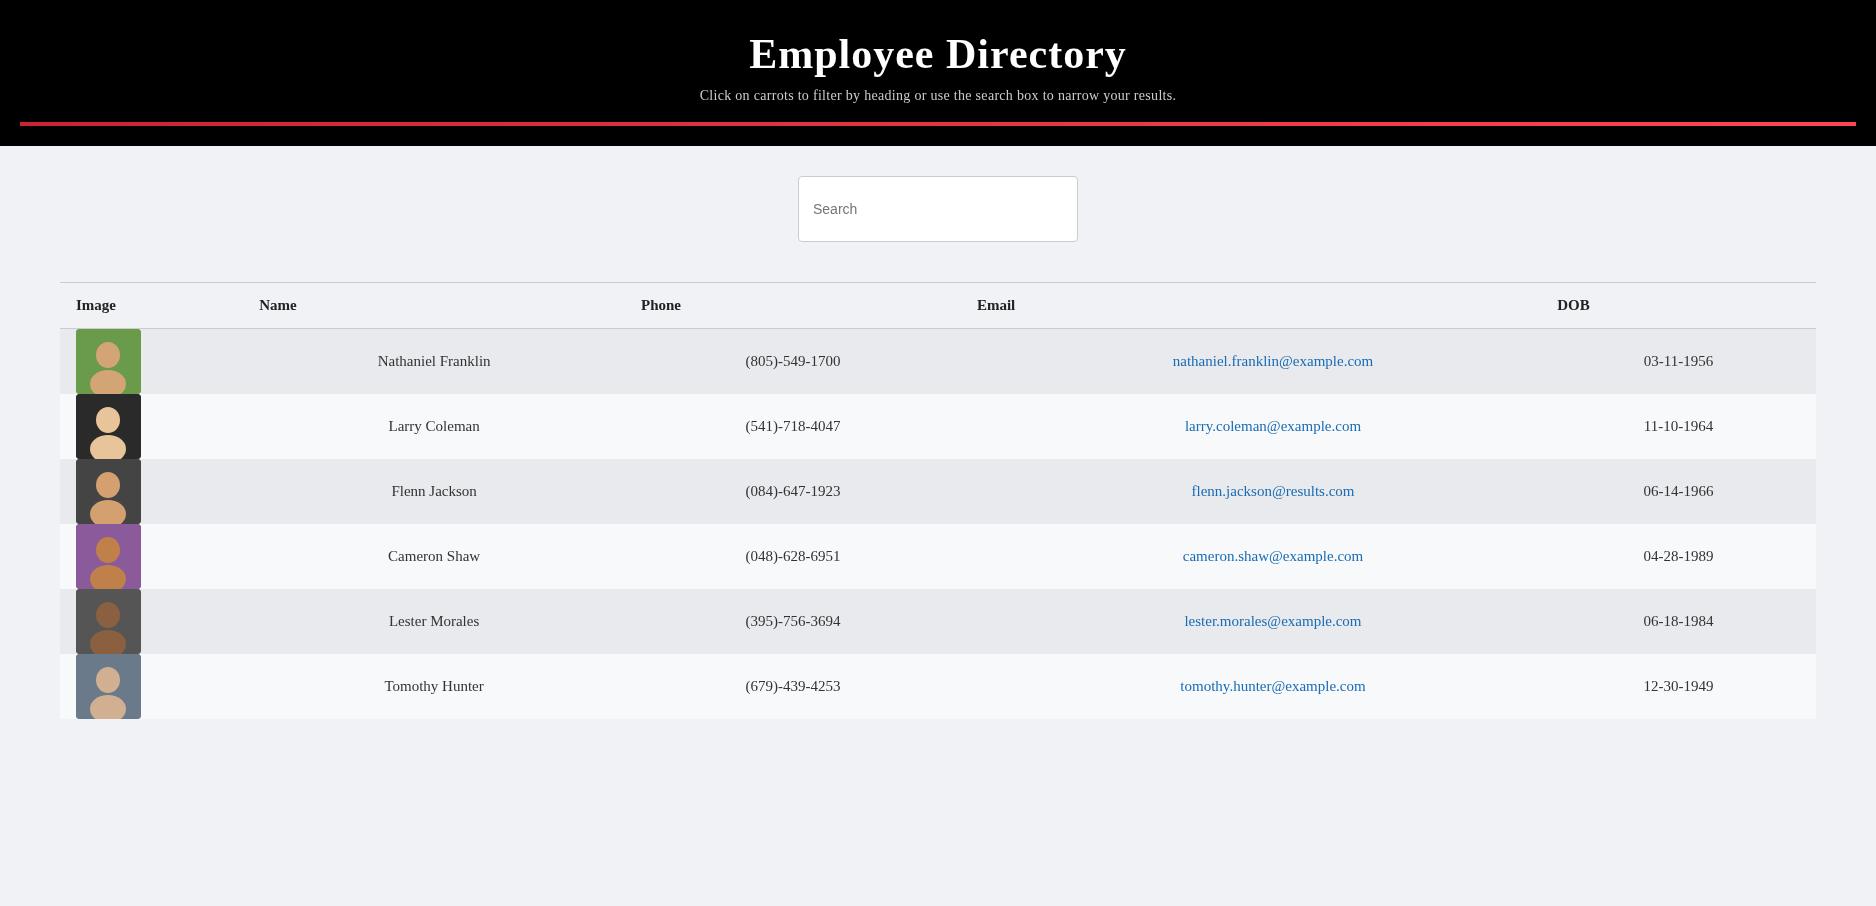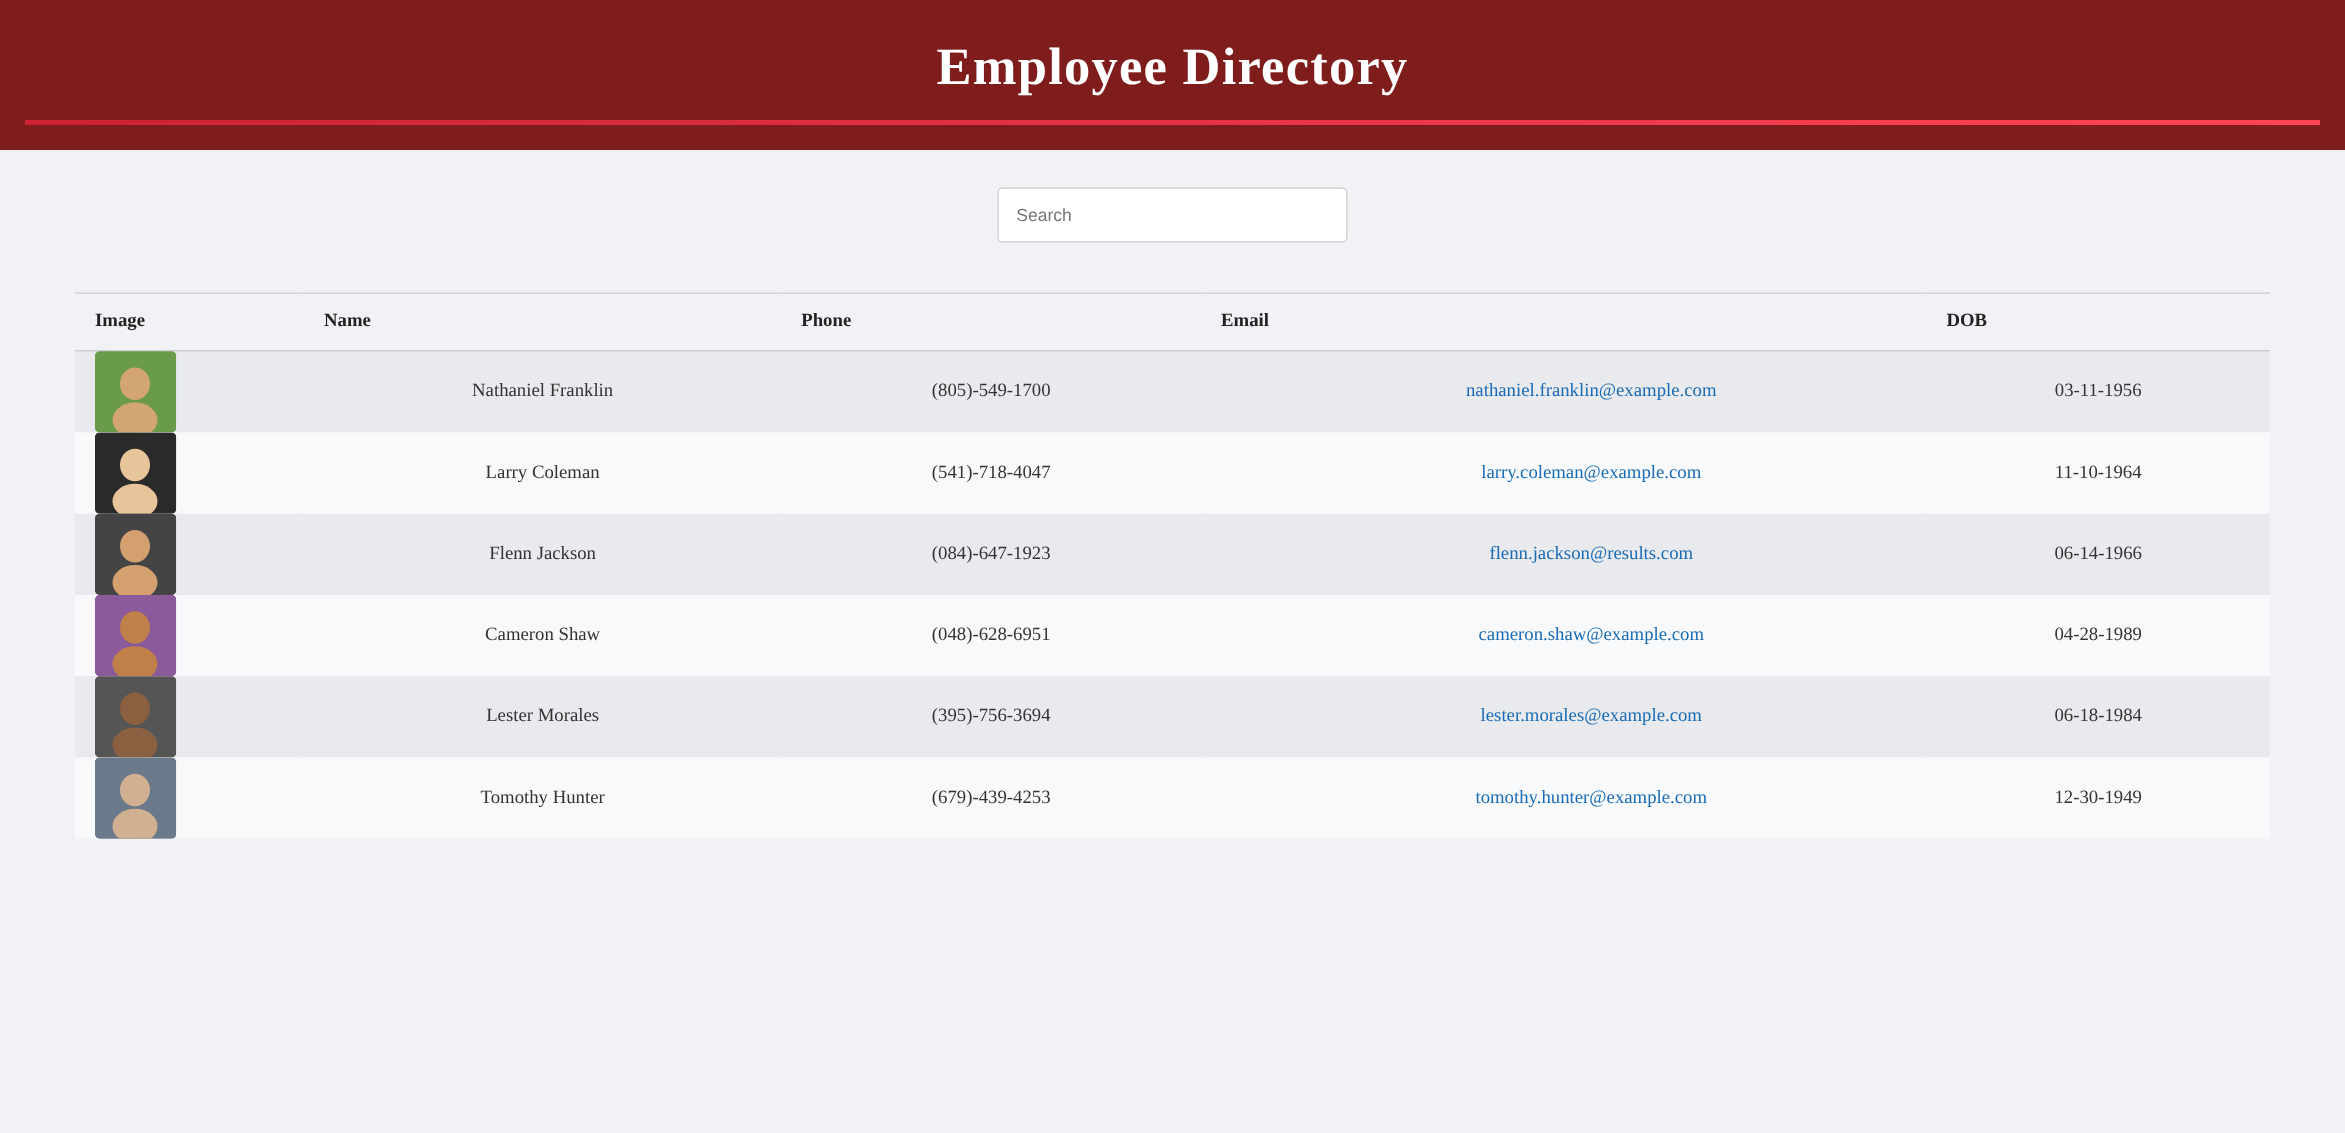--- a/index.html
+++ b/index.html
@@ -9,21 +9,21 @@
     }
 
     body {
       font-family: 'Georgia', serif;
       background-color: #f0f2f5;
       min-height: 906px;
     }
 
     
     .header {
-      background-color: #7f1d1d;
+      background-color: #000000;
       padding: 30px 20px 20px;
       text-align: center;
       position: relative;
     }
 
     .header-title {
       color: #ffffff;
       font-size: 42px;
       font-weight: bold;
       letter-spacing: 1px;
@@ -46,21 +46,21 @@
     .search-area {
       background-color: #f0f2f5;
       padding: 30px 20px;
       display: flex;
       justify-content: center;
       align-items: center;
     }
 
     .search-input {
       width: 280px;
-      padding: 13px 14px;
+      padding: 24px 14px;
       border: 1px solid #cccccc;
       border-radius: 4px;
       font-size: 14px;
       color: #8b5cf6;
       background-color: #ffffff;
       outline: none;
     }
 
     
     .table-container {
@@ -150,20 +150,21 @@
       align-items: center;
       justify-content: center;
       font-size: 26px;
     }
   </style>
 </head>
 <body>
 
 <div class="header">
   <h1 class="header-title">Employee Directory</h1>
+  <p class="header-subtitle">Click on carrots to filter by heading or use the search box to narrow your results.</p>
   <div class="header-divider"></div>
 </div>
 
 <div class="search-area">
   <input type="text" class="search-input" placeholder="Search" style="">
 </div>
 
 <div class="table-container">
   <table class="directory-table">
     <thead>

